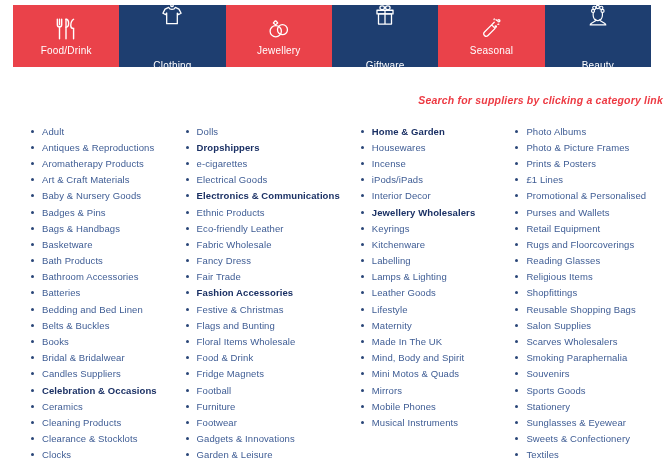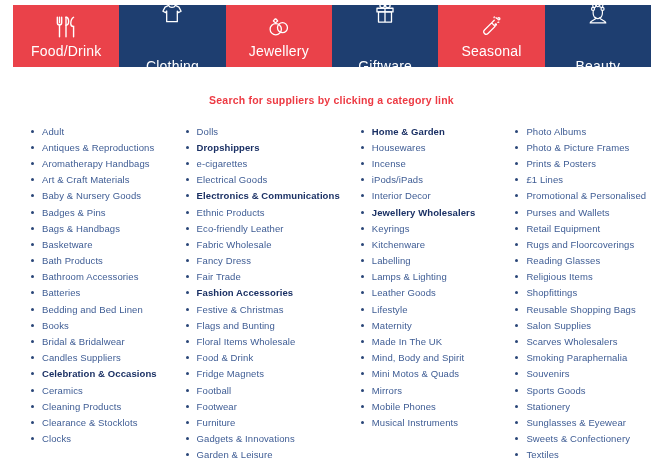--- a/index.html
+++ b/index.html
@@ -30,32 +30,33 @@
     justify-content:center;
     gap:4px;
     color:#ffffff;
     cursor:pointer;
   }
   .tab.red{background:var(--red);}
   .tab.blue{background:var(--navy);gap:33px;}
   .tab .icon{width:26px;height:26px;display:block;}
   .tab .icon svg{width:100%;height:100%;display:block;}
   .tab .label{
-    font-size:14px;
+    font-size:10px;
     letter-spacing:.2px;
     line-height:1;
   }
   
   .page-heading{
     margin-top:27px;
-    text-align:center;
+    text-align:right;
     color:var(--heading);
     font-size:10.5px;
     font-weight:bold;
     letter-spacing:.2px;
+    font-style:italic;
   }
   
   .columns{
     display:grid;
     grid-template-columns:repeat(4,1fr);
     column-gap:20px;
     margin:17px 14px 0 30px;
   }
   .col{list-style:none;}
   .col li{
@@ -159,30 +160,31 @@
       <span class="label">Beauty</span>
     </div>
   </header>
 
 <h2 class="page-heading">Search for suppliers by clicking a category link</h2>
 
 <main class="columns">
     <ul class="col">
       <li>Adult</li>
       <li>Antiques &amp; Reproductions</li>
-      <li>Aromatherapy Handbags</li>
+      <li>Aromatherapy Products</li>
       <li>Art &amp; Craft Materials</li>
       <li>Baby &amp; Nursery Goods</li>
       <li>Badges &amp; Pins</li>
       <li>Bags &amp; Handbags</li>
       <li>Basketware</li>
       <li>Bath Products</li>
       <li>Bathroom Accessories</li>
       <li>Batteries</li>
       <li>Bedding and Bed Linen</li>
+      <li>Belts &amp; Buckles</li>
       <li>Books</li>
       <li>Bridal &amp; Bridalwear</li>
       <li>Candles Suppliers</li>
       <li class="bold">Celebration &amp; Occasions</li>
       <li>Ceramics</li>
       <li>Cleaning Products</li>
       <li>Clearance &amp; Stocklots</li>
       <li>Clocks</li>
     </ul>
     <ul class="col">
@@ -196,22 +198,22 @@
       <li>Fabric Wholesale</li>
       <li>Fancy Dress</li>
       <li>Fair Trade</li>
       <li class="bold">Fashion Accessories</li>
       <li>Festive &amp; Christmas</li>
       <li>Flags and Bunting</li>
       <li>Floral Items Wholesale</li>
       <li>Food &amp; Drink</li>
       <li>Fridge Magnets</li>
       <li>Football</li>
+      <li>Furniture</li>
       <li>Footwear</li>
-      <li>Furniture</li>
       <li>Gadgets &amp; Innovations</li>
       <li>Garden &amp; Leisure</li>
     </ul>
     <ul class="col">
       <li class="bold">Home &amp; Garden</li>
       <li>Housewares</li>
       <li>Incense</li>
       <li>iPods/iPads</li>
       <li>Interior Decor</li>
       <li class="bold">Jewellery Wholesalers</li>

